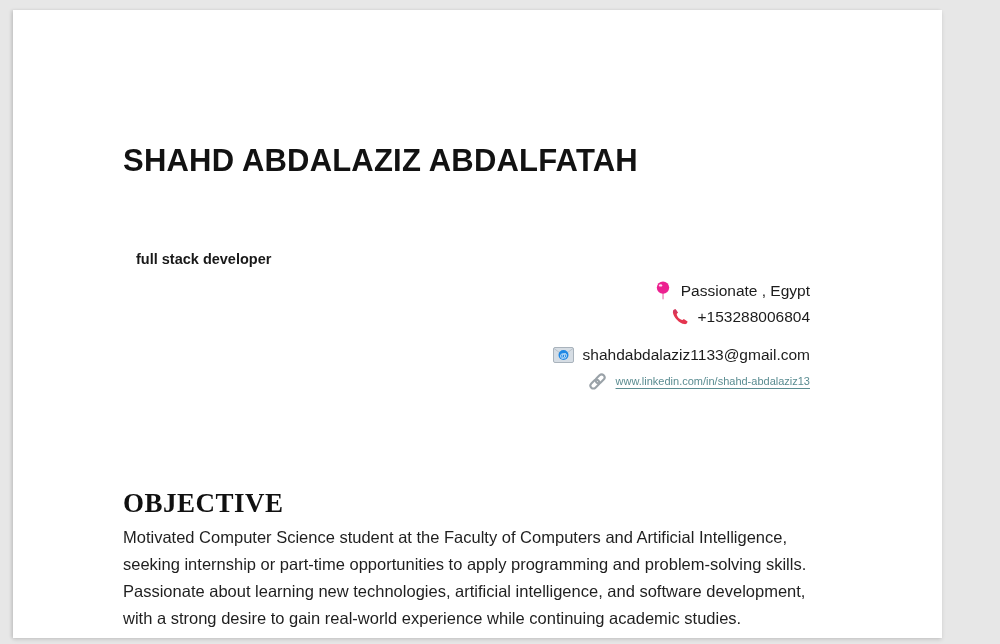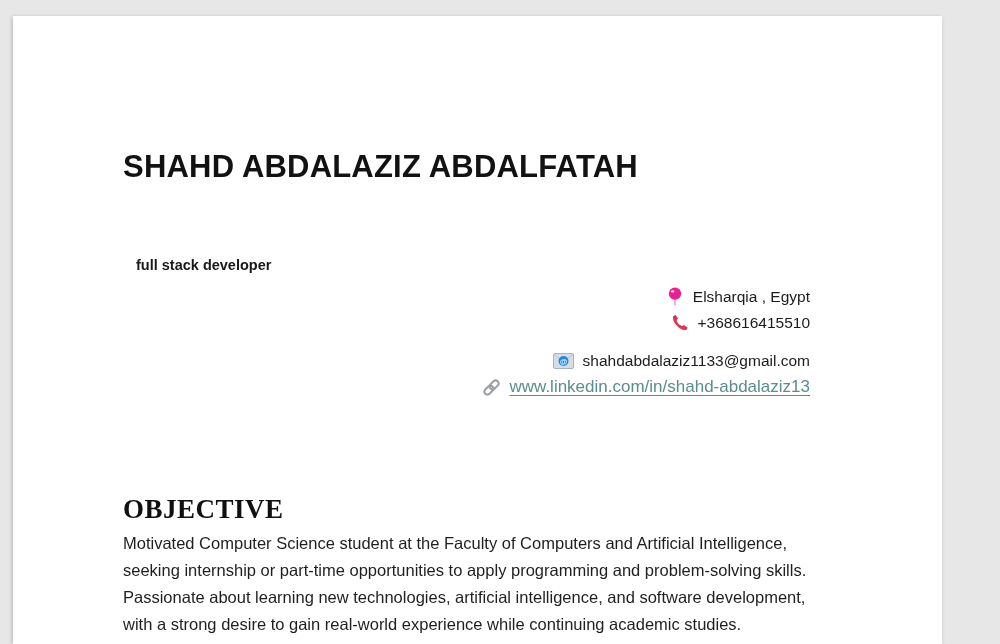--- a/index.html
+++ b/index.html
@@ -4,21 +4,21 @@
 <style>
   * { margin:0; padding:0; box-sizing:border-box; }
   html,body { width:1000px; height:644px; }
   body {
     background:#e7e7e7;
     position:relative;
     overflow:hidden;
     font-family:"Liberation Sans", sans-serif;
   }
   .page {
-    position:absolute; left:13px; top:16px;
+    position:absolute; left:13px; top:10px;
     width:929px; height:628px;
     background:#ffffff;
     box-shadow:-2px 0 3px rgba(0,0,0,0.10), 0 2px 4px rgba(0,0,0,0.10);
   }
   .name {
     position:absolute; left:110px; top:133px;
     font-size:31px; font-weight:bold; color:#121212;
     letter-spacing:0.2px; white-space:nowrap;
   }
   .role {
@@ -31,21 +31,21 @@
     position:absolute; right:132px; top:268px;
     display:flex; flex-direction:column; align-items:flex-end;
   }
   .contact-line {
     display:flex; align-items:center; gap:9px;
     height:26px; font-size:15.5px; color:#1c1c1c; white-space:nowrap;
   }
   .contact-line .icon { display:flex; align-items:center; justify-content:center; }
   .contact-line.email-row { margin-top:12px; }
   .contact-line.link-row a {
-    color:#5a8c91; font-size:17px; text-decoration:underline;
+    color:#5a8c91; font-size:11px; text-decoration:underline;
     text-underline-offset:3px; cursor:pointer;
   }
   .section-heading {
     position:absolute; left:110px; top:430px;
     font-family:"Liberation Serif", serif;
     font-size:27px; font-weight:bold; color:#101010;
     letter-spacing:0.5px;
     margin-top:48px;
   }
   .section-body {
@@ -66,31 +66,31 @@
   <div class="contact">
 
     <div class="contact-line">
       <span class="icon">
         <svg width="18" height="20" viewBox="0 0 18 20">
           <rect x="8.1" y="11" width="1.9" height="7.5" rx="0.9" fill="#f2a6cd"></rect>
           <circle cx="9" cy="6.6" r="6.2" fill="#ec2090"></circle>
           <ellipse cx="6.6" cy="4.4" rx="1.7" ry="1.2" fill="#ffffff" opacity="0.85"></ellipse>
         </svg>
       </span>
-      <span>Elsharqia , Egypt</span>
+      <span>Passionate , Egypt</span>
     </div>
 
     <div class="contact-line">
       <span class="icon">
         <svg width="18" height="18" viewBox="0 0 20 20">
           <path d="M5.2,1.4 C3.2,1.6 2.0,2.6 2.1,4.6 C2.3,9.8 9.5,17.4 14.9,17.9 C17.0,18.1 18.2,17.0 18.4,15.0 L14.2,12.3 C13.0,13.6 12.3,13.7 11.0,12.9 C9.0,11.7 7.6,10.2 6.7,8.2 C6.1,6.9 6.4,6.1 7.8,5.4 L5.2,1.4 Z" fill="#e4354f"></path>
           <path d="M5.2,1.4 C3.2,1.6 2.0,2.6 2.1,4.6 L4.6,5.9 L7.8,5.4 Z" fill="#c23a6b" opacity="0.55"></path>
         </svg>
       </span>
-      <span>+368616415510</span>
+      <span>+153288006804</span>
     </div>
 
     <div class="contact-line email-row">
       <span class="icon">
         <svg width="21" height="16" viewBox="0 0 21 16">
           <rect x="0.5" y="0.5" width="20" height="15" rx="1.5" fill="#d6dde4" stroke="#a9b3bc" stroke-width="1"></rect>
           <path d="M1,1.5 L10.5,8.5 L20,1.5" fill="none" stroke="#b9c2ca" stroke-width="1"></path>
           <circle cx="10.5" cy="8" r="5" fill="#1e88e5"></circle>
           <text x="10.5" y="10.6" font-size="7.5" fill="#ffffff" text-anchor="middle" font-family="Liberation Sans, sans-serif">@</text>
         </svg>

